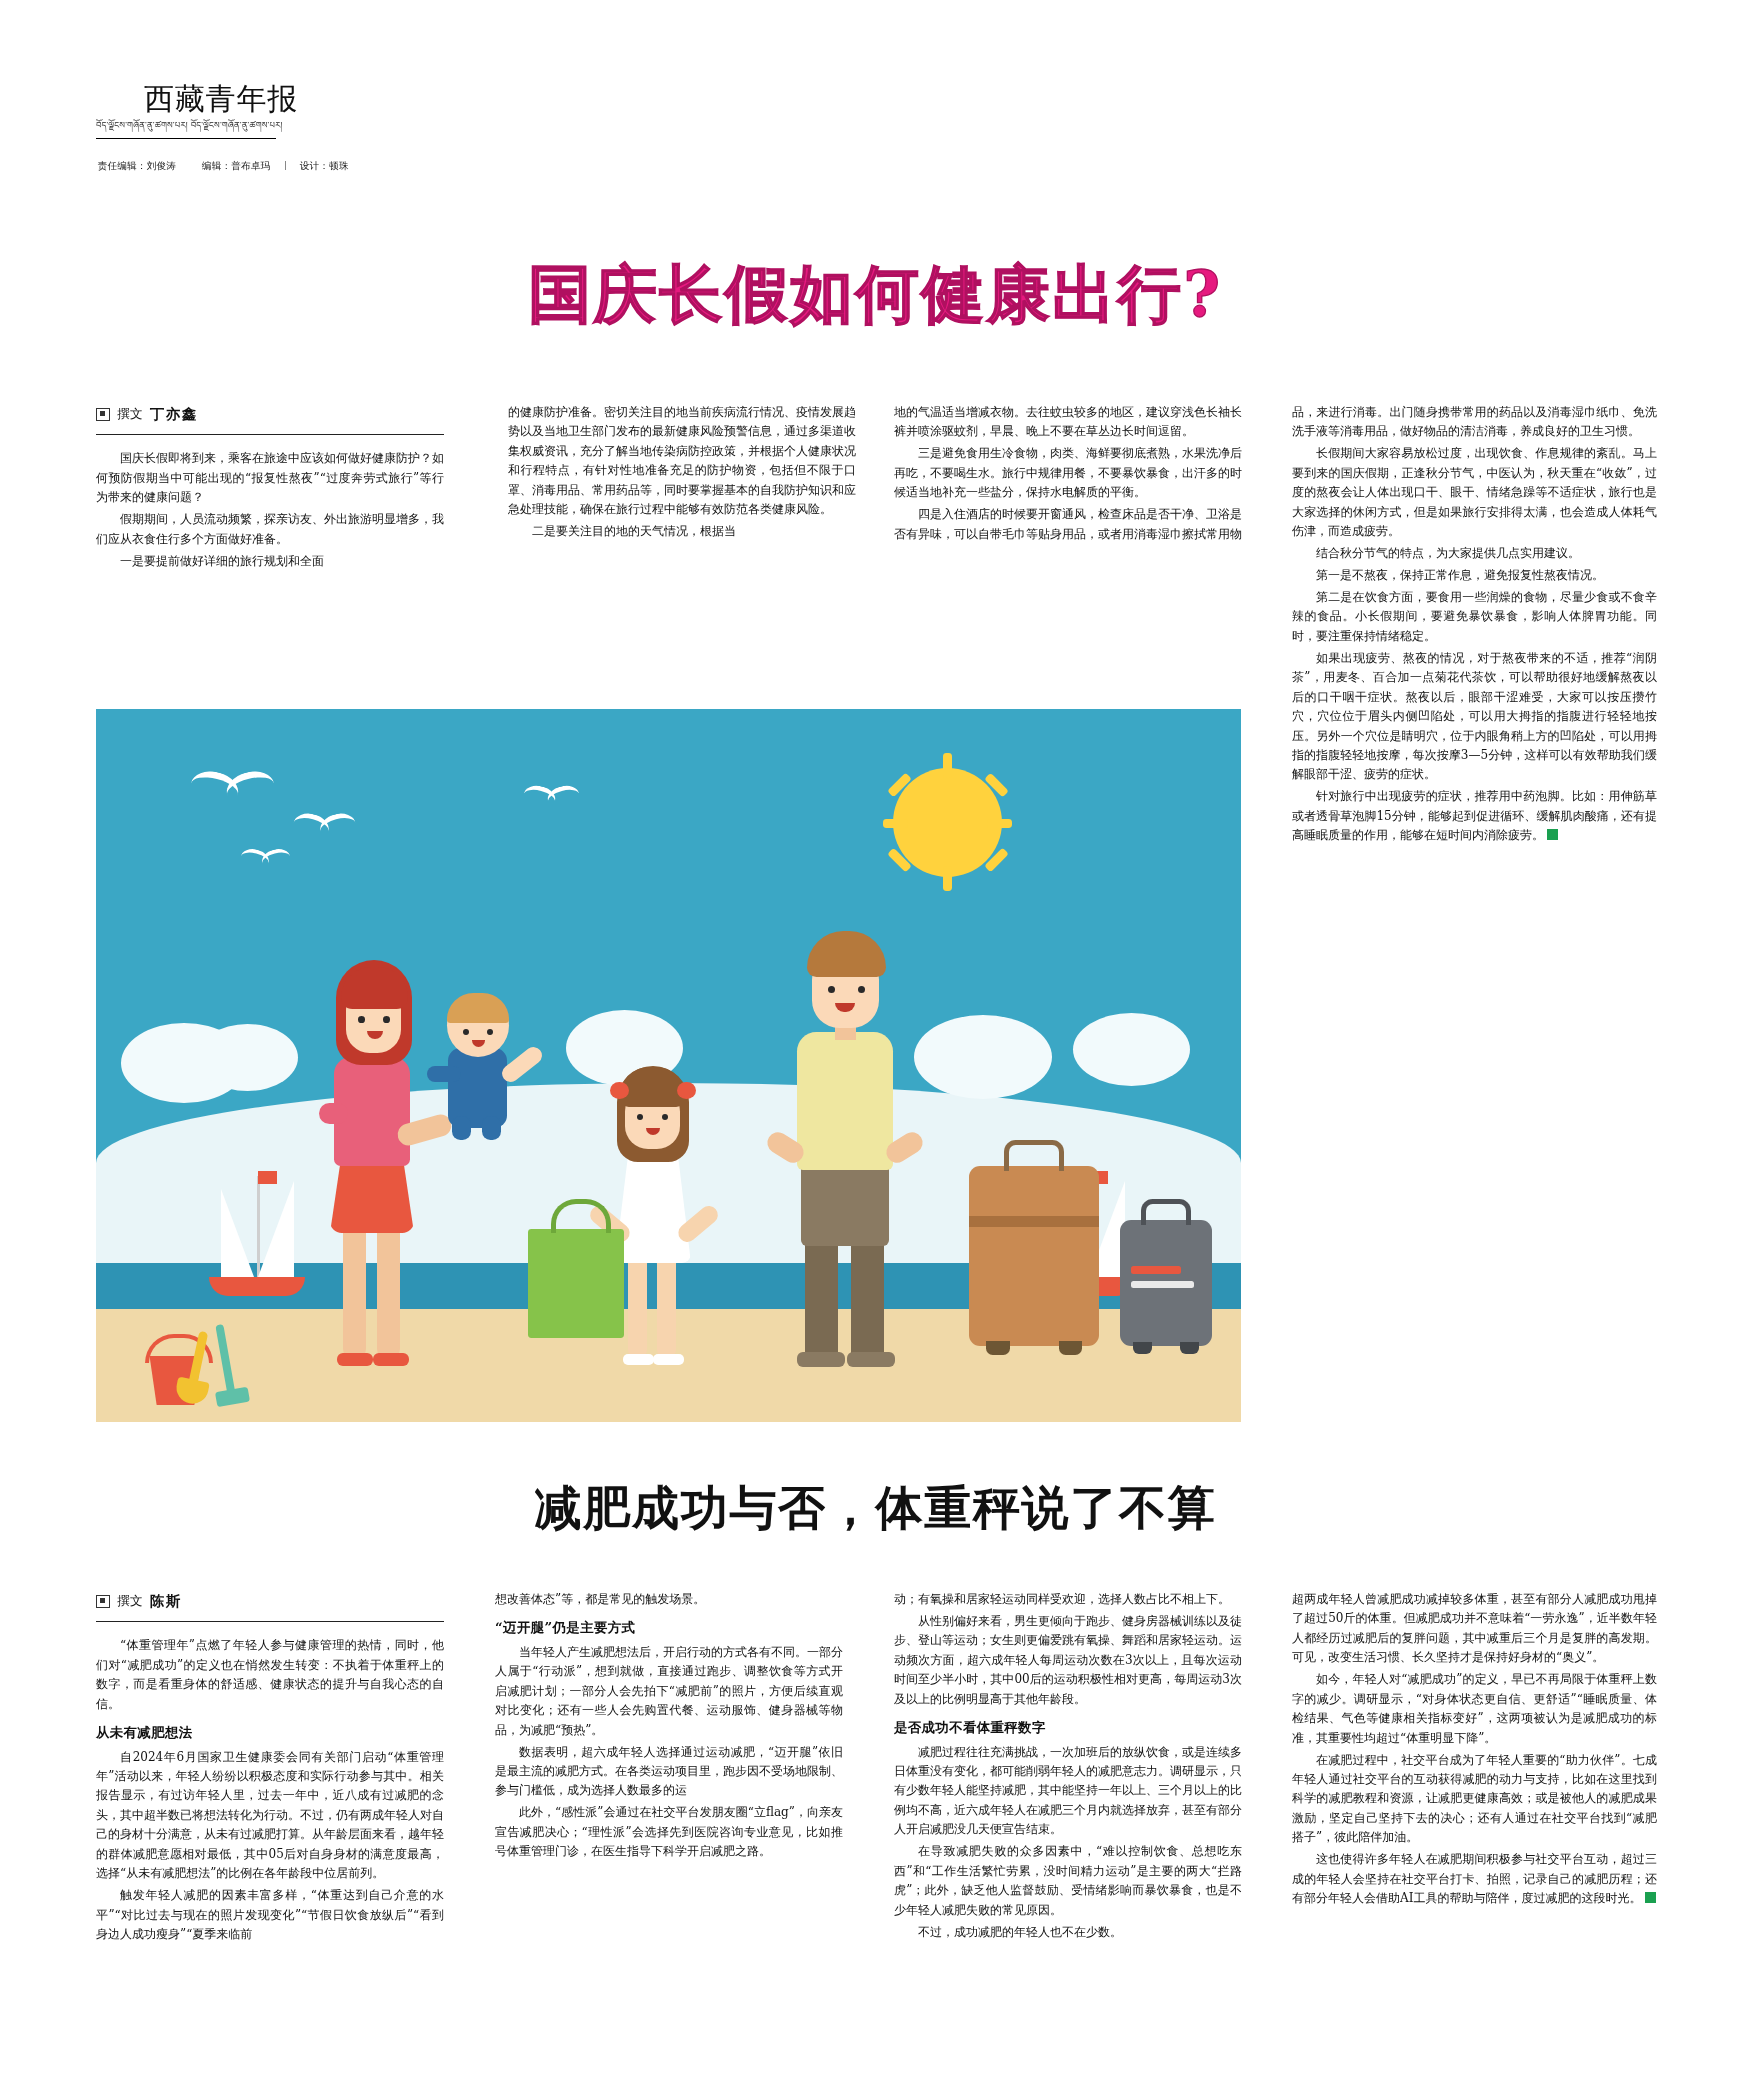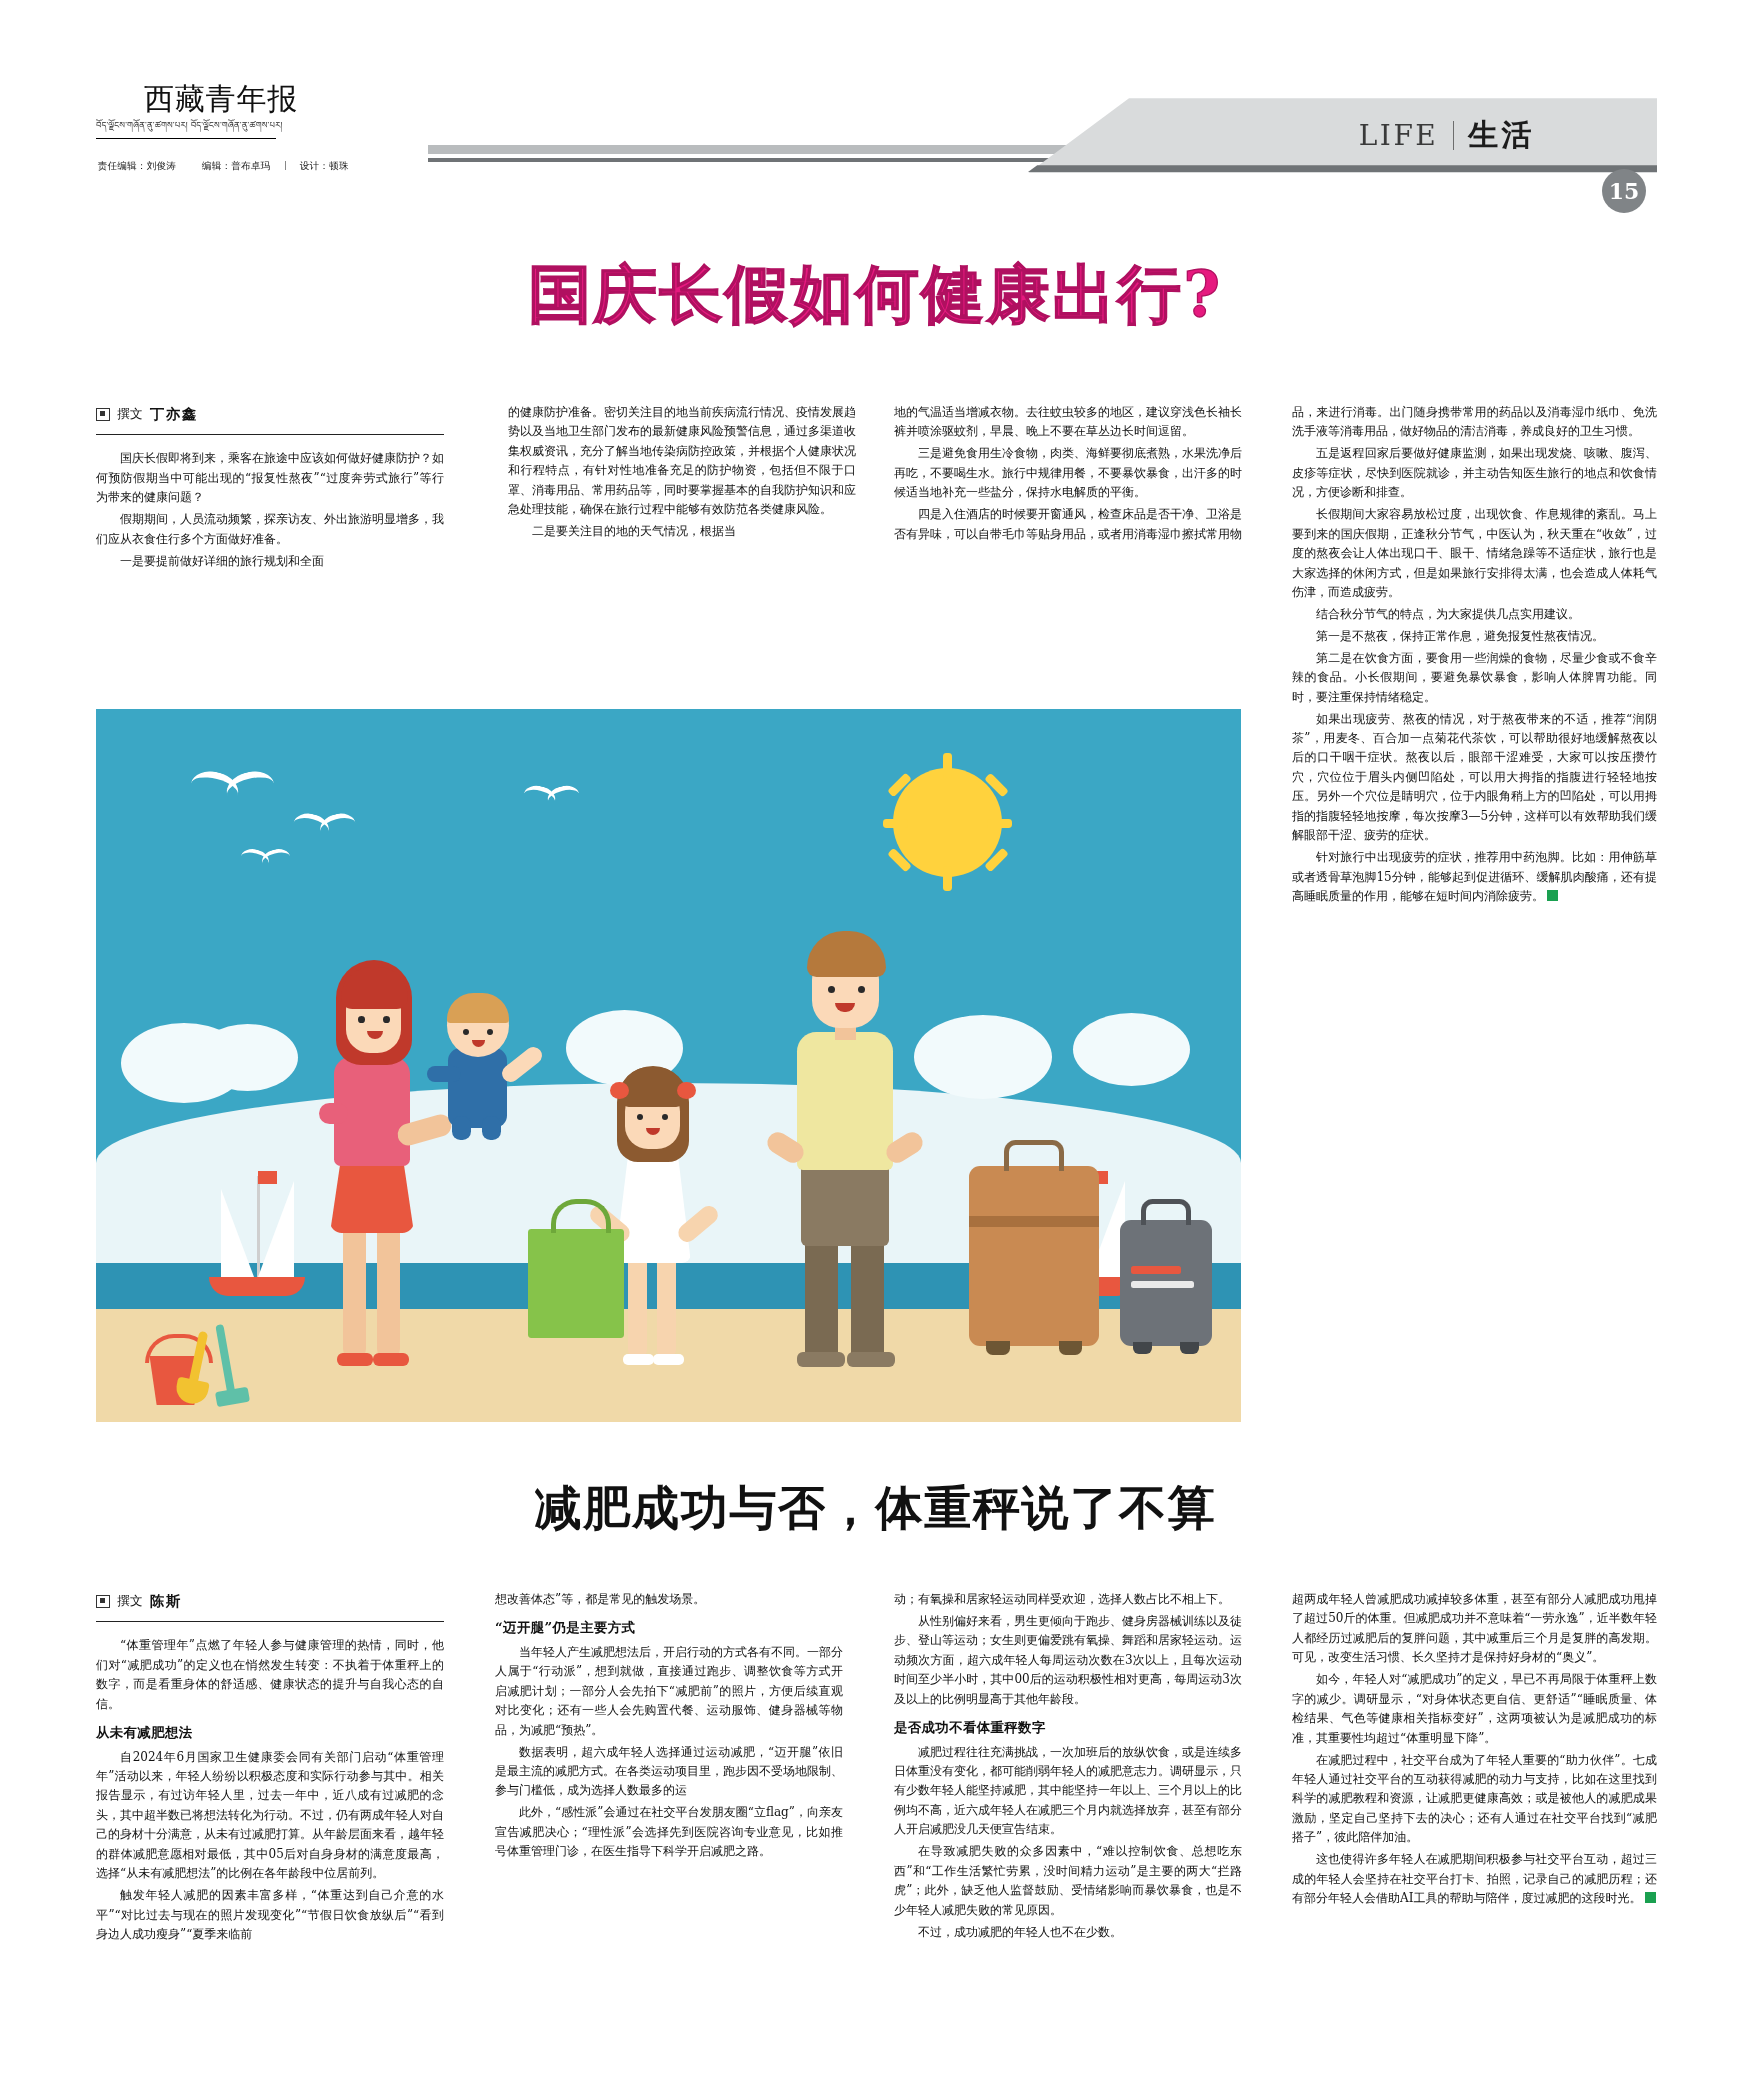--- a/index.html
+++ b/index.html
@@ -462,32 +462,20 @@
     </div>
 
     <div class="credits">
       <span>责任编辑：</span><span>刘俊涛</span>
       <span class="sep"></span>
       <span>编辑：</span><span>普布卓玛</span>
       <span class="divider"></span>
       <span>设计：</span><span>顿珠</span>
     </div>
 
-    <div class="banner">
-      <div class="bar-grey"></div>
-      <div class="bar-dark"></div>
-      <div class="wedge"></div>
-      <div class="wedge-dark"></div>
-      <div class="banner-label">
-        <span class="life">LIFE</span>
-        <span class="vrule"></span>
-        <span class="sh">生活</span>
-      </div>
-      <div class="page-num">15</div>
-    </div>
   </div>
 
   <div class="headline1">国庆长假如何健康出行?</div>
 
   <div class="col" id="a1c1">
     <div class="byline">
       <span class="tag"></span>
       <span>撰文</span>
       <span class="name">丁亦鑫</span>
     </div>
@@ -503,21 +491,20 @@
   </div>
 
   <div class="col" id="a1c3">
     <p class="noindent">地的气温适当增减衣物。去往蚊虫较多的地区，建议穿浅色长袖长裤并喷涂驱蚊剂，早晨、晚上不要在草丛边长时间逗留。</p>
     <p>三是避免食用生冷食物，肉类、海鲜要彻底煮熟，水果洗净后再吃，不要喝生水。旅行中规律用餐，不要暴饮暴食，出汗多的时候适当地补充一些盐分，保持水电解质的平衡。</p>
     <p>四是入住酒店的时候要开窗通风，检查床品是否干净、卫浴是否有异味，可以自带毛巾等贴身用品，或者用消毒湿巾擦拭常用物</p>
   </div>
 
   <div class="col" id="a1c4">
     <p class="noindent">品，来进行消毒。出门随身携带常用的药品以及消毒湿巾纸巾、免洗洗手液等消毒用品，做好物品的清洁消毒，养成良好的卫生习惯。</p>
-    <p>五是返程回家后要做好健康监测，如果出现发烧、咳嗽、腹泻、皮疹等症状，尽快到医院就诊，并主动告知医生旅行的地点和饮食情况，方便诊断和排查。</p>
     <p>长假期间大家容易放松过度，出现饮食、作息规律的紊乱。马上要到来的国庆假期，正逢秋分节气，中医认为，秋天重在“收敛”，过度的熬夜会让人体出现口干、眼干、情绪急躁等不适症状，旅行也是大家选择的休闲方式，但是如果旅行安排得太满，也会造成人体耗气伤津，而造成疲劳。</p>
     <p>结合秋分节气的特点，为大家提供几点实用建议。</p>
     <p>第一是不熬夜，保持正常作息，避免报复性熬夜情况。</p>
     <p>第二是在饮食方面，要食用一些润燥的食物，尽量少食或不食辛辣的食品。小长假期间，要避免暴饮暴食，影响人体脾胃功能。同时，要注重保持情绪稳定。</p>
     <p>如果出现疲劳、熬夜的情况，对于熬夜带来的不适，推荐“润阴茶”，用麦冬、百合加一点菊花代茶饮，可以帮助很好地缓解熬夜以后的口干咽干症状。熬夜以后，眼部干涩难受，大家可以按压攒竹穴，穴位位于眉头内侧凹陷处，可以用大拇指的指腹进行轻轻地按压。另外一个穴位是睛明穴，位于内眼角稍上方的凹陷处，可以用拇指的指腹轻轻地按摩，每次按摩3—5分钟，这样可以有效帮助我们缓解眼部干涩、疲劳的症状。</p>
     <p><span>针对旅行中出现疲劳的症状，推荐用中药泡脚。比如：用伸筋草或者透骨草泡脚15分钟，能够起到促进循环、缓解肌肉酸痛，还有提高睡眠质量的作用，能够在短时间内消除疲劳。</span><span class="endmark"></span></p>
   </div>
 
   <div class="illus">
     <div class="sky"></div>

